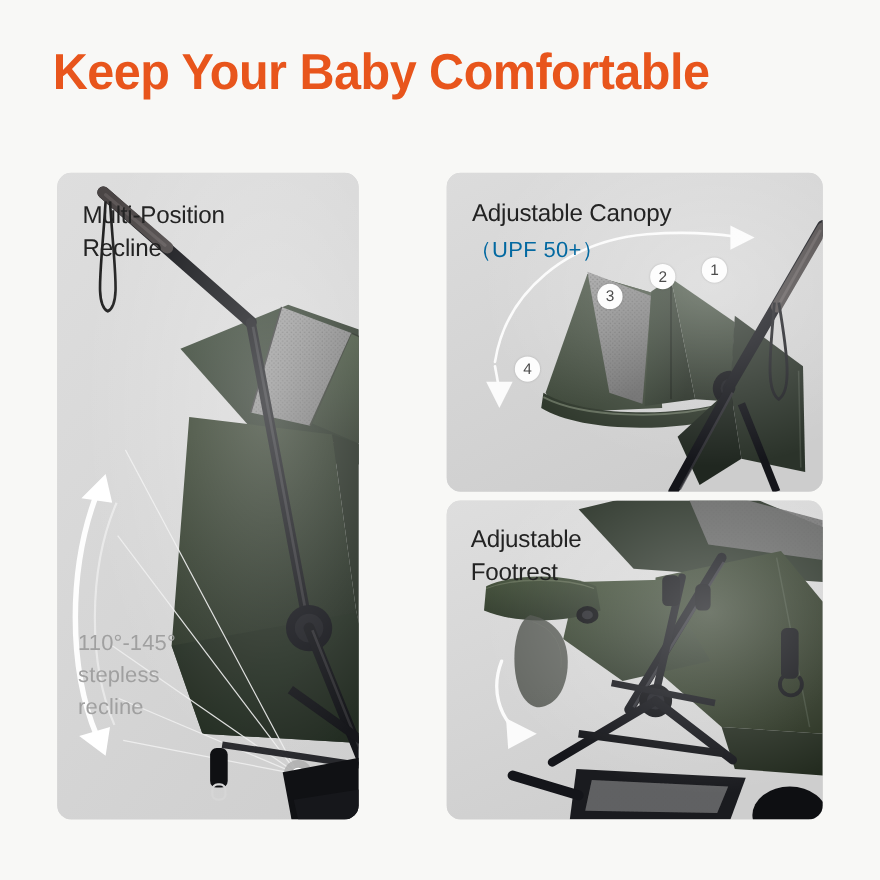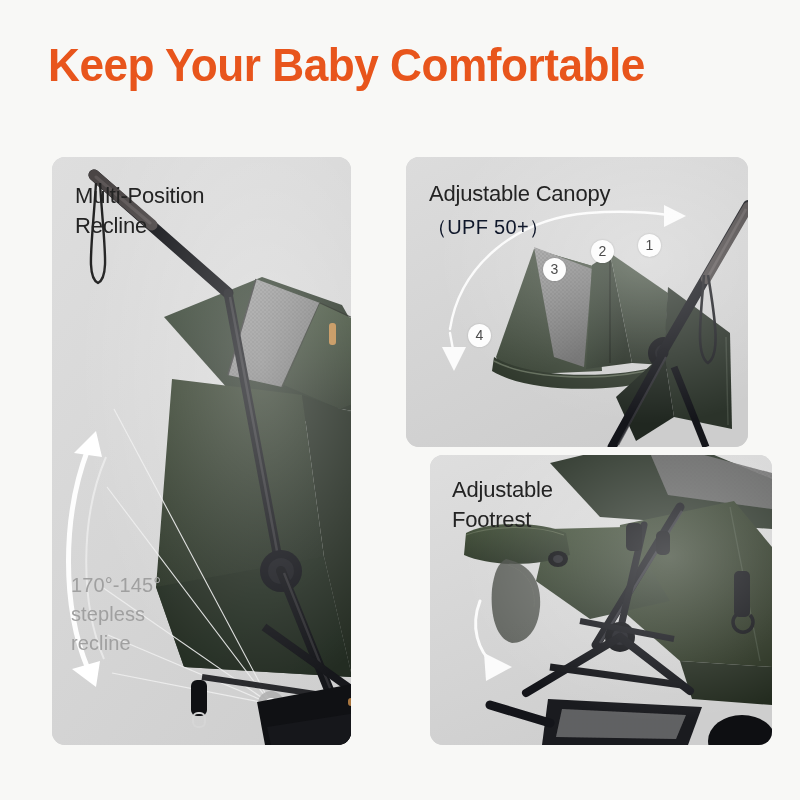--- a/index.html
+++ b/index.html
@@ -25,41 +25,41 @@
     white-space: nowrap;
   }
 
   
   .panel {
     position: absolute;
     background: #d5d5d5;
     border-radius: 13px;
     overflow: hidden;
   }
-  #panel-recline  { left: 52px;  top: 157px; width: 299px; height: 588px; }
+  #panel-recline  { left: 52px;  top: 157px; width: 274px; height: 588px; }
   #panel-canopy   { left: 406px; top: 157px; width: 342px; height: 290px; }
-  #panel-footrest { left: 406px; top: 455px; width: 342px; height: 290px; margin-left: 24px; }
+  #panel-footrest { left: 406px; top: 455px; width: 342px; height: 290px; }
 
   .panel-title {
     position: absolute;
     z-index: 6;
     color: #232323;
     font-size: 22px;
     line-height: 30px;
     letter-spacing: -0.2px;
     white-space: pre-line;
   }
   #panel-recline  .panel-title { left: 23px; top: 24px; }
   #panel-canopy   .panel-title { left: 23px; top: 22px; }
   #panel-footrest .panel-title { left: 22px; top: 20px; }
 
   .panel-subtitle {
     position: absolute;
     z-index: 6;
-    color: #0f172a;
+    color: #0369a1;
     font-size: 20px;
     letter-spacing: 0.3px;
   }
   #panel-canopy .panel-subtitle { left: 21px; top: 57px; }
 
   .caption {
     position: absolute;
     z-index: 6;
     color: #a0a0a0;
     font-size: 20px;
@@ -208,21 +208,21 @@
           <path d="M 54 300 C 28 360, 28 446, 52 502" stroke="#ffffff" stroke-width="2" opacity="0.45"></path>
         </g>
       </svg>
     </div>
 
     <div class="wash"></div>
 
     <div class="panel-title">Multi-Position
 Recline</div>
 
-    <div class="caption">170°-145°
+    <div class="caption">110°-145°
 stepless
 recline</div>
   </div>
 
   <div class="panel" id="panel-canopy">
 
     <div class="art">
       <svg width="342" height="290" viewBox="0 0 342 290">
         <defs>
           <linearGradient id="g-bg2" x1="0" y1="0" x2="0.6" y2="1">

